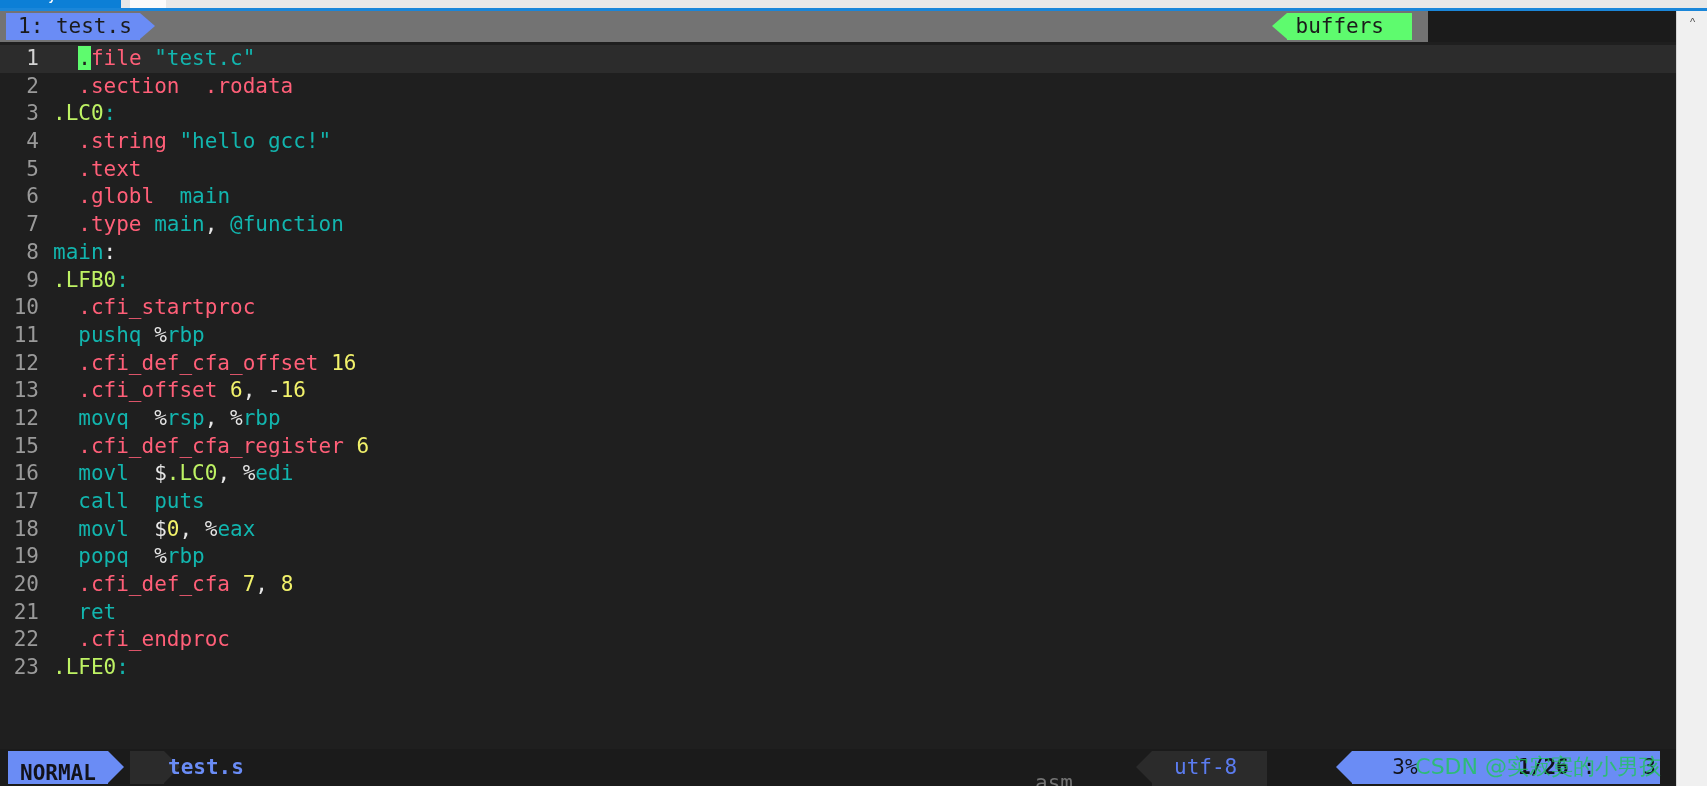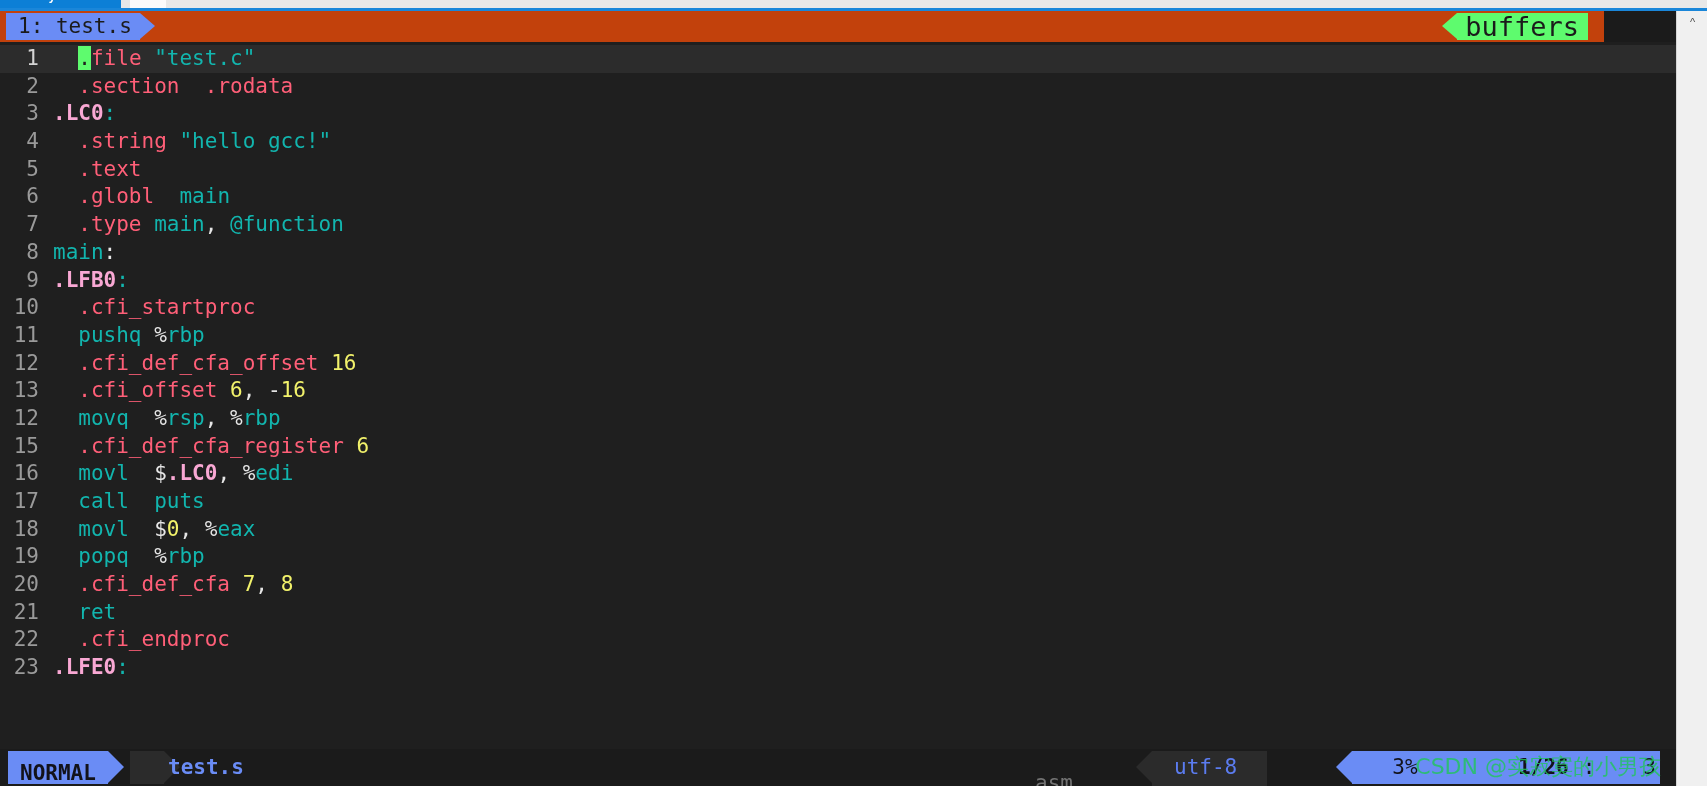--- a/index.html
+++ b/index.html
@@ -35,39 +35,39 @@
   }
 
   
   .vim {
     position: absolute; left: 0; top: 11px;
     width: 1676px; height: 775px; background: #1b1b1b;
   }
 
   
   .tabline {
-    position: absolute; left: 0; top: 0; width: 1604px; height: 31px;
-    background: #c2410c;
+    position: absolute; left: 0; top: 0; width: 1428px; height: 31px;
+    background: #737373;
   }
   .tab-buffer {
     position: absolute; left: 6px; top: 2px; height: 27px;
     background: #6a8cf5; color: #1b1b1b;
     font-size: 21px; line-height: 27px; padding: 0 8px 0 12px;
     white-space: nowrap;
   }
   .tab-buffer::after {
     content: ""; position: absolute; right: -15px; top: 0;
     border-top: 13.5px solid transparent;
     border-bottom: 13.5px solid transparent;
     border-left: 15px solid #6a8cf5;
   }
   .tab-right {
     position: absolute; right: 16px; top: 2px; height: 27px;
     background: #5efb6e; color: #1b1b1b;
-    font-size: 27px; line-height: 27px; padding: 0 9px 0 8px;
+    font-size: 21px; line-height: 27px; padding: 0 28px 0 8px;
     white-space: nowrap;
   }
   .tab-right::before {
     content: ""; position: absolute; left: -15px; top: 0;
     border-top: 13.5px solid transparent;
     border-bottom: 13.5px solid transparent;
     border-right: 15px solid #5efb6e;
   }
 
   
@@ -85,21 +85,21 @@
     color: #9a9a9a; padding-right: 14px;
   }
   .codeline.cursorline .ln { color: #d4d4d4; }
   .src { color: #d0d0d0; }
 
   .t-dir   { color: #ff5f78; }   
   .t-str   { color: #12b5ae; }   
   .t-ins   { color: #12b5ae; }   
   .t-num   { color: #f2f26b; }   
   .t-pun   { color: #e6e6e6; }   
-  .t-lbl   { color: #f9a8d4; font-weight: bold; }   
+  .t-lbl   { color: #bef264; }   
   .t-col   { color: #12b5ae; }   
   .cursor  { background: #5efb6e; color: #1f1f1f; }
 
   
   .statusline {
     position: absolute; left: 0; bottom: 0;
     width: 1676px; height: 37px; background: #1b1b1b;
     font-size: 21px; line-height: 37px;
   }
   .sl-mode {

